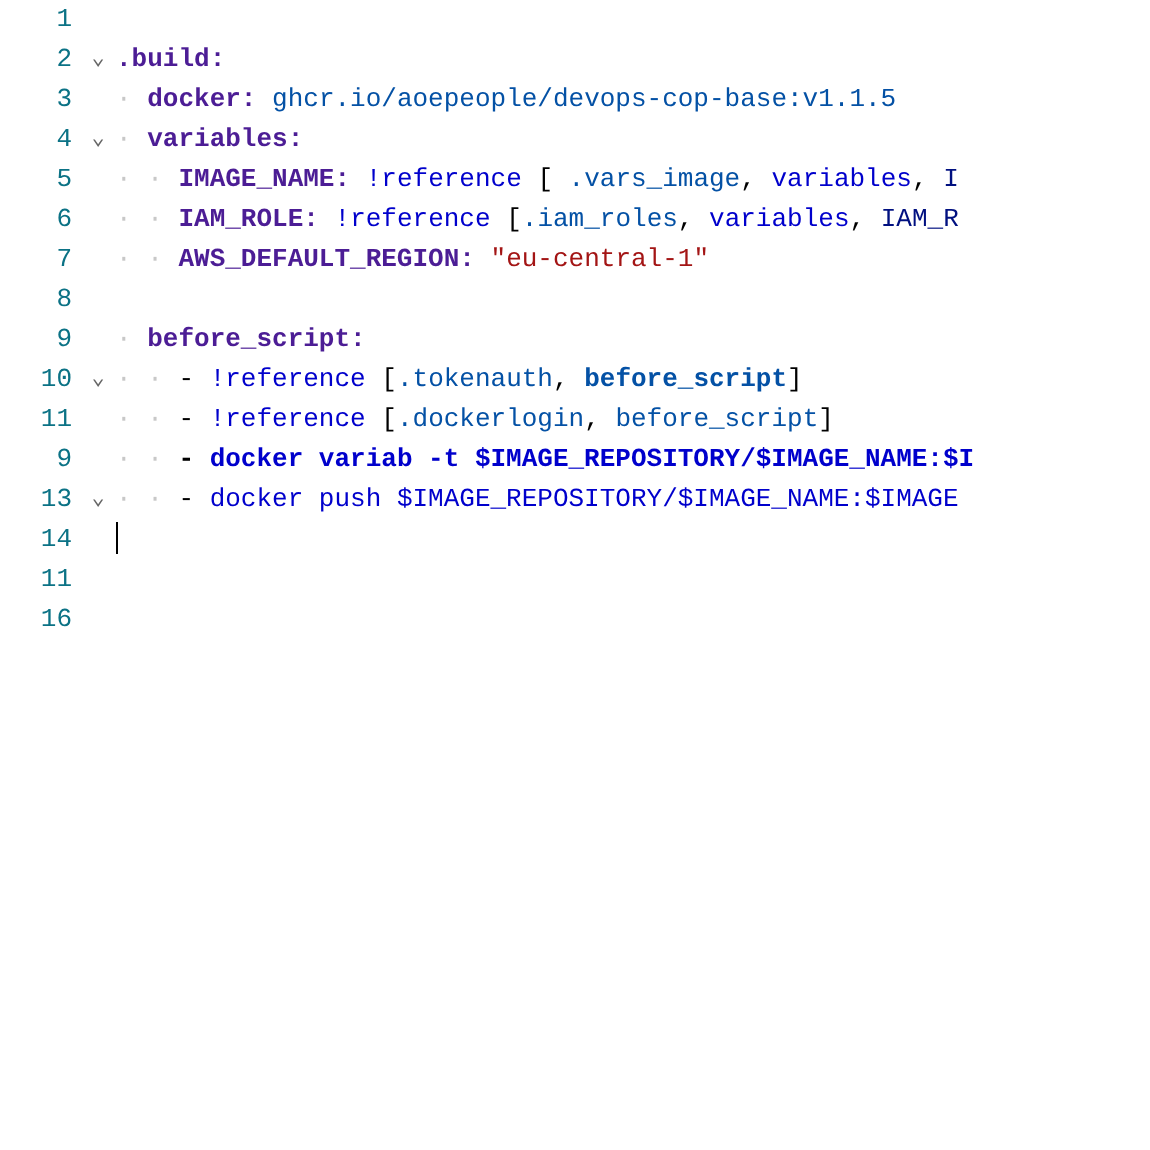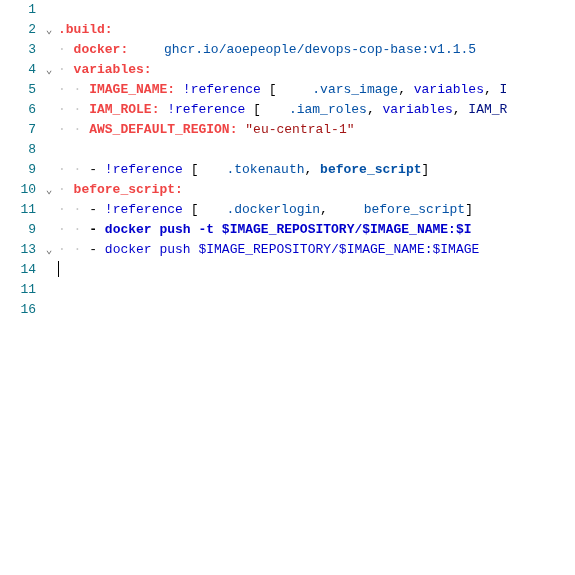--- a/index.html
+++ b/index.html
@@ -52,24 +52,24 @@
   .cursor {
     display: inline-block;
     width: 1px;
     height: 16px;
     background: #000;
     vertical-align: middle;
     position: relative;
     top: -1px;
   }
   
-  .k-key   { color: #ef4444; font-weight: bold; }   
+  .k-key   { color: #4c1d95; font-weight: bold; }   
   .k-tag   { color: #0000cc; }                       
   .k-str   { color: #a31515; }                       
-  .k-ref   { color: #0451a5; margin-left: 28px; }                       
+  .k-ref   { color: #0451a5; }                       
   .k-ref-b { color: #0451a5; font-weight: bold; }    
   .k-var   { color: #0000cc; }                       
   .k-id    { color: #001080; }                       
   .k-punc  { color: #000000; }                       
   .k-dash  { color: #000000; font-weight: bold; }
   .k-cmd   { color: #0000cc; }                       
   .k-plain { color: #000000; }
 
   .hl-active { font-weight: bold; }
 </style>
@@ -127,27 +127,27 @@
 
 
     <div class="line"><span class="indent-guide">· · </span><span class="k-key">IMAGE_NAME</span><span class="k-key">:</span> <span class="k-tag">!reference</span> <span class="k-punc">[ </span><span class="k-ref">.vars_image</span><span class="k-punc">, </span><span class="k-var">variables</span><span class="k-punc">, </span><span class="k-id">I</span></div>
 
     <div class="line"><span class="indent-guide">· · </span><span class="k-key">IAM_ROLE</span><span class="k-key">:</span> <span class="k-tag">!reference</span> <span class="k-punc">[</span><span class="k-ref">.iam_roles</span><span class="k-punc">, </span><span class="k-var">variables</span><span class="k-punc">, </span><span class="k-id">IAM_R</span></div>
 
     <div class="line"><span class="indent-guide">· · </span><span class="k-key">AWS_DEFAULT_REGION</span><span class="k-key">:</span> <span class="k-str">"eu-central-1"</span></div>
 
     <div class="line"></div>
 
+    <div class="line"><span class="indent-guide">· </span><span class="k-key hl-active">before_script</span><span class="k-key">:</span></div>
+
     <div class="line"><span class="indent-guide">· · </span><span class="k-plain">- </span><span class="k-tag">!reference</span> <span class="k-punc">[</span><span class="k-ref">.tokenauth</span><span class="k-punc">, </span><span class="k-ref-b">before_script</span><span class="k-punc">]</span></div>
-
-    <div class="line"><span class="indent-guide">· </span><span class="k-key hl-active">before_script</span><span class="k-key">:</span></div>
 
     <div class="line"><span class="indent-guide">· · </span><span class="k-plain">- </span><span class="k-tag">!reference</span> <span class="k-punc">[</span><span class="k-ref">.dockerlogin</span><span class="k-punc">, </span><span class="k-ref">before_script</span><span class="k-punc">]</span></div>
 
 
-    <div class="line"><span class="indent-guide">· · </span><span class="k-dash">- </span><span class="k-cmd hl-active">docker push -t $IMAGE_REPOSITORY/$IMAGE_NAME:$I</span></div>
+    <div class="line"><span class="indent-guide">· · </span><span class="k-dash">- </span><span class="k-cmd hl-active">docker variab -t $IMAGE_REPOSITORY/$IMAGE_NAME:$I</span></div>
 
     <div class="line"><span class="indent-guide">· · </span><span class="k-plain">- </span><span class="k-cmd">docker push $IMAGE_REPOSITORY/$IMAGE_NAME:$IMAGE</span></div>
 
     <div class="line cursor-line"><span class="cursor"></span></div>
   </div>
 
 </div>
 
 </body></html>

